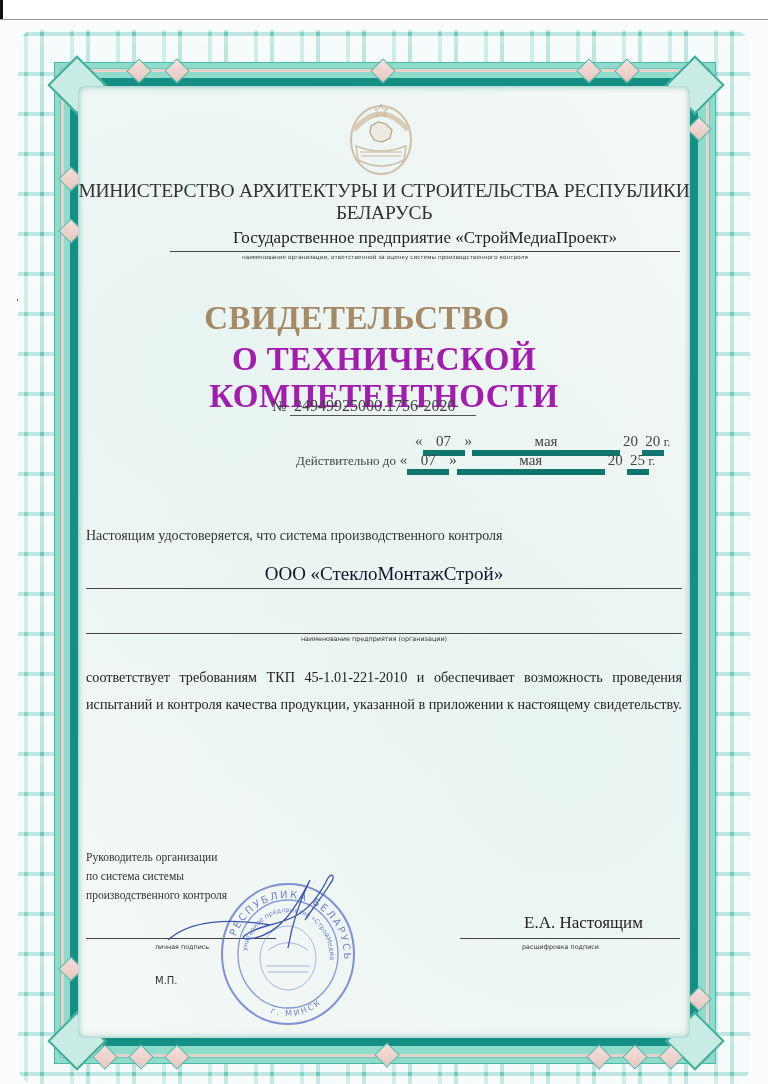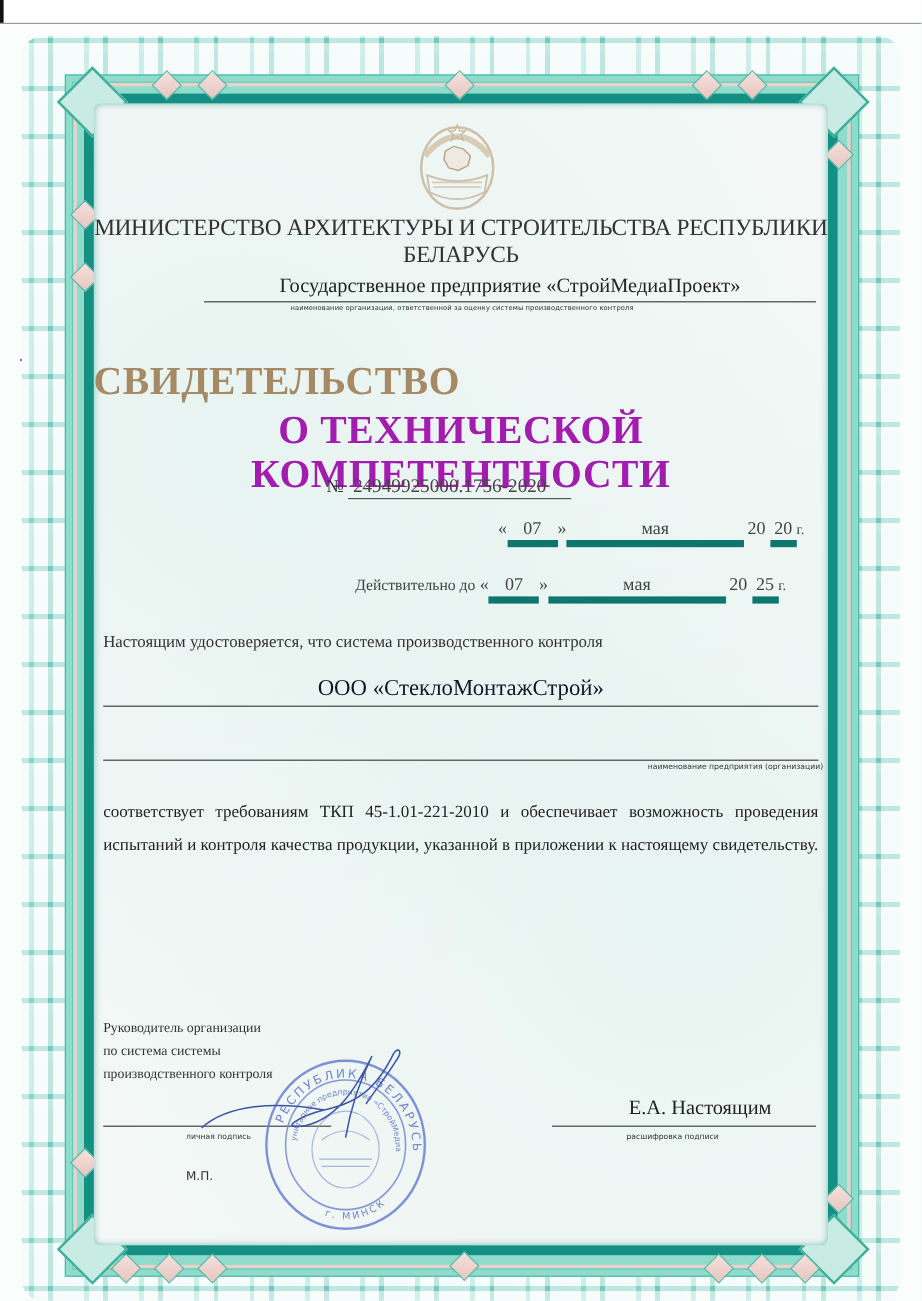--- a/index.html
+++ b/index.html
@@ -38,21 +38,21 @@
 
   
   .emblem { position:absolute; left:346px; top:100px; width:70px; height:76px; }
   .ministry { position:absolute; left:78px; top:180px; width:612px; text-align:center;
     font-size:19.5px; color:#333; letter-spacing:-0.3px; }
   .org-line { position:absolute; left:170px; top:228px; width:510px; text-align:center;
     font-size:17px; color:#222; }
   .org-rule { position:absolute; left:170px; top:251px; width:510px; height:1px; background:#444; }
   .org-caption { position:absolute; left:170px; top:254px; width:430px; text-align:center;
     font-family:"DejaVu Sans", sans-serif; font-size:5.6px; color:#333; letter-spacing:0.1px; }
-  .title1 { position:absolute; left:78px; top:300px; width:558px; 
+  .title1 { position:absolute; left:78px; top:300px; width:558px; text-align:center;
     font-size:33px; font-weight:bold; color:#a68a66; letter-spacing:0.5px; }
   .title2 { position:absolute; left:78px; top:341px; width:612px; text-align:center;
     font-size:33px; font-weight:bold; color:#a21caf; letter-spacing:0.5px; }
   .cert-no { position:absolute; left:272px; top:397px; font-size:15px; color:#333; }
   .cert-no .num { display:inline-block; border-bottom:1px solid #555; padding:0 4px; width:178px; font-size:16px; color:#444; }
   .date-row { position:absolute; font-size:15px; color:#444; white-space:nowrap; }
   .date-row .u { display:inline-block; border-bottom:6px solid #0f766e; text-align:center; }
   .date-row .label { font-size:13px; color:#444; }
   .body-text { font-size:14px; color:#333; position:absolute; }
   .company { position:absolute; left:86px; top:563px; width:596px; text-align:center; font-size:19px; color:#0f172a; }
@@ -123,31 +123,31 @@
 
 <div class="cert-no">
   <span>№</span>
   <span class="num">24949925000.1756-2020</span>
 </div>
 
 <div class="date-row" style="left:415px;top:433px">
   <span>«</span><span class="u" style="width:42px">07</span><span>»</span><span class="u" style="width:148px">мая</span><span style="margin-left:3px">20</span>&nbsp;<span class="u" style="width:22px">20</span><span style="font-size:12px">г.</span>
 </div>
 
-<div class="date-row" style="left:296px;top:480px">
+<div class="date-row" style="left:296px;top:452px">
   <span class="label">Действительно до</span>
   <span>«</span><span class="u" style="width:42px">07</span><span>»</span><span class="u" style="width:148px">мая</span><span style="margin-left:3px">20</span>&nbsp;<span class="u" style="width:22px">25</span><span style="font-size:12px">г.</span>
 </div>
 
 <div class="body-text" style="left:86px;top:528px">Настоящим удостоверяется, что система производственного контроля</div>
 
 <div class="company">ООО «СтеклоМонтажСтрой»</div>
 <div class="rule" style="left:86px;top:588px;width:596px"></div>
 <div class="rule" style="left:86px;top:633px;width:596px"></div>
-<div class="small-cap" style="left:90px;top:635px;width:596px;text-align:right">наименование предприятия (организации)</div>
+<div class="small-cap" style="left:76px;top:635px;width:596px;text-align:center">наименование предприятия (организации)</div>
 
 <div class="para">соответствует требованиям ТКП 45-1.01-221-2010 и обеспечивает возможность проведения испытаний и контроля качества продукции, указанной в приложении к настоящему свидетельству.</div>
 
 <div class="signer">
   <div>Руководитель организации</div>
   <div>по система системы</div>
   <div>производственного контроля</div>
 </div>
 
 <div class="rule" style="left:86px;top:938px;width:190px"></div>

